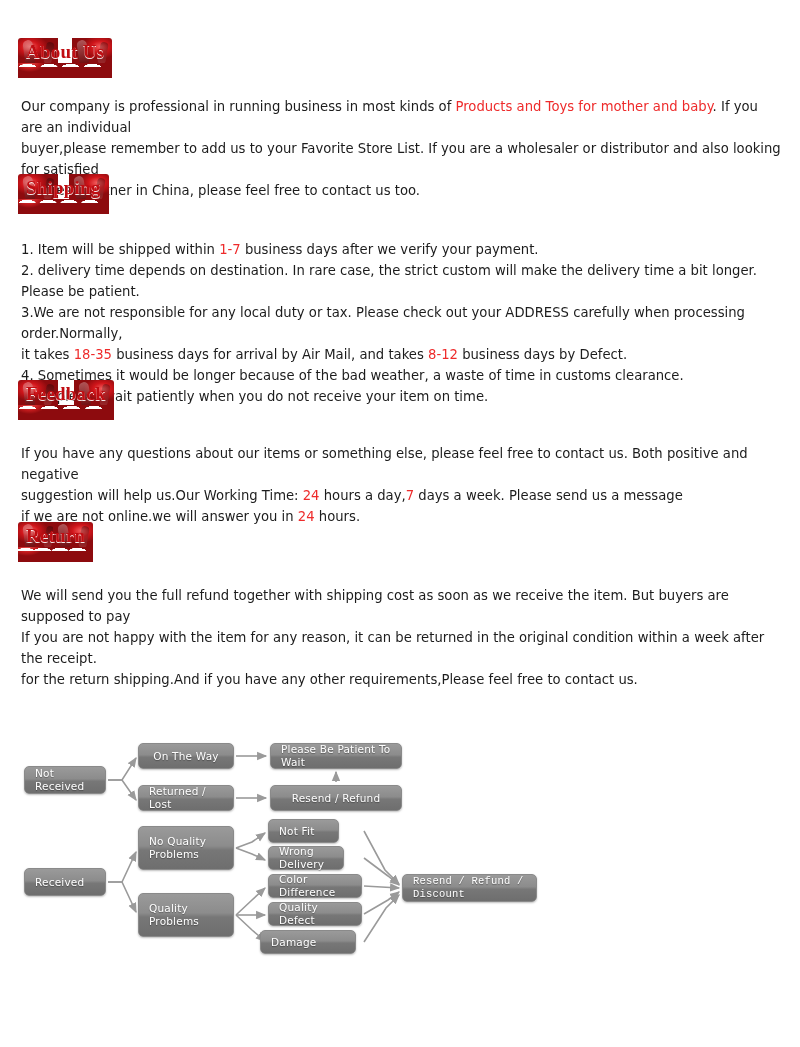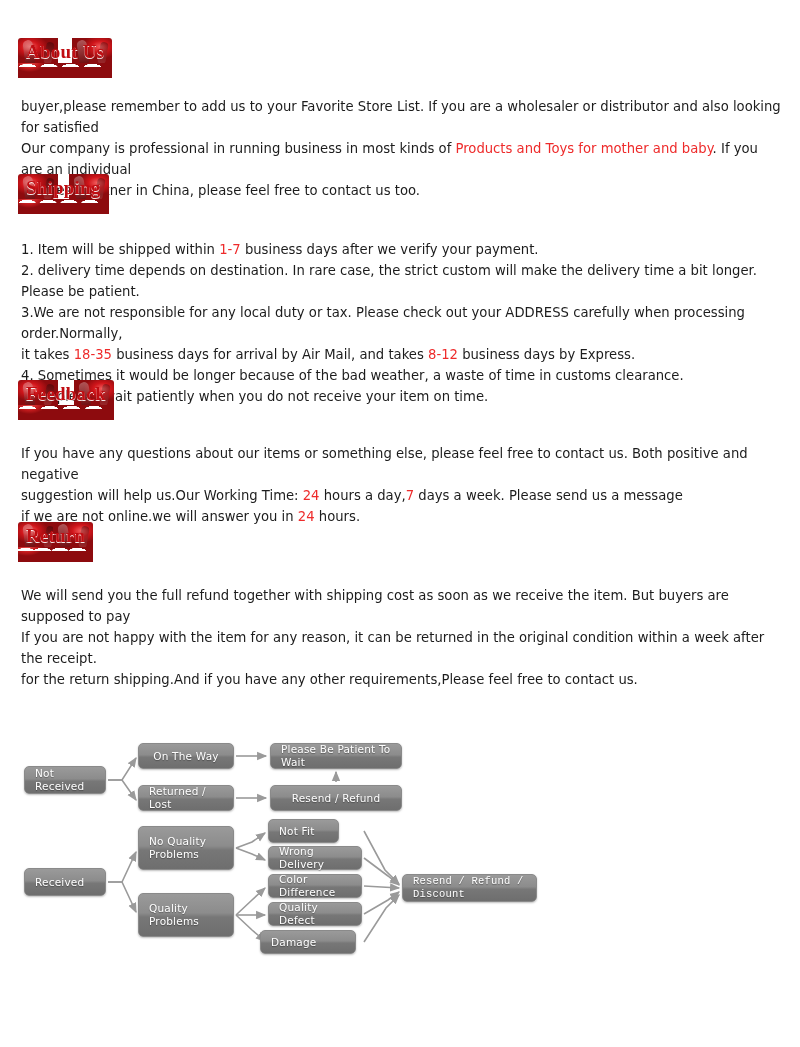--- a/index.html
+++ b/index.html
@@ -161,41 +161,41 @@
     <div class="banner">
       <div class="banner-inner">
         <span class="wing left"></span>
         <span class="wing right"></span>
         <span class="banner-label">About Us</span>
         <span class="banner-skirt"></span>
       </div>
     </div>
     <div style="height:14px"></div>
     <div class="para">
+        <div><span>Our company is professional in running business in most kinds of </span><span class="hl">Products and Toys for mother and baby</span><span>. If you are an individual</span></div>
         <div><span>buyer,please remember to add us to your Favorite Store List. If you are a  wholesaler or distributor and also looking for satisfied</span></div>
-        <div><span>Our company is professional in running business in most kinds of </span><span class="hl">Products and Toys for mother and baby</span><span>. If you are an individual</span></div>
         <div><span>business partner in China, please feel free to contact us too.</span></div>
       </div>
   </div>
 
   <div class="section" style="top:174px;">
     <div class="banner">
       <div class="banner-inner">
         <span class="wing left"></span>
         <span class="wing right"></span>
         <span class="banner-label">Shipping</span>
         <span class="banner-skirt"></span>
       </div>
     </div>
     <div style="height:21px"></div>
     <div class="para">
         <div><span>1. Item will be shipped within </span><span class="hl">1-7</span><span> business days after we verify your payment.</span></div>
         <div><span>2. delivery time depends on destination. In rare case, the strict custom will  make the delivery time a bit longer. Please be patient.</span></div>
         <div><span>3.We are not responsible for any local duty or tax. Please check out your ADDRESS carefully when processing order.Normally,</span></div>
-        <div><span>it takes </span><span class="hl">18-35</span><span> business days for arrival by Air Mail, and takes </span><span class="hl">8-12</span><span> business days by Express.</span></div>
+        <div><span>it takes </span><span class="hl">18-35</span><span> business days for arrival by Air Mail, and takes </span><span class="hl">8-12</span><span> business days by Defect.</span></div>
         <div><span>4. Sometimes it would be longer because of the bad weather, a waste of time in customs clearance.</span></div>
         <div><span>Thus please wait patiently when you do not receive your item on time.</span></div>
       </div>
   </div>
 
   <div class="section" style="top:380px;">
     <div class="banner">
       <div class="banner-inner">
         <span class="wing left"></span>
         <span class="wing right"></span>
@@ -263,21 +263,21 @@
     <div>
       <div class="node" style="left: 24px; top: 36px; width: 82px; height: 28px;">Not Received</div>
       <div class="node center" style="left: 138px; top: 13px; width: 96px; height: 26px;">On The Way</div>
       <div class="node center" style="left: 138px; top: 55px; width: 96px; height: 26px;">Returned / Lost</div>
       <div class="node center" style="left: 270px; top: 13px; width: 132px; height: 26px;">Please Be Patient To Wait</div>
       <div class="node center" style="left: 270px; top: 55px; width: 132px; height: 26px;">Resend / Refund</div>
       <div class="node" style="left: 24px; top: 138px; width: 82px; height: 28px;">Received</div>
       <div class="node" style="left: 138px; top: 96px; width: 96px; height: 44px;">No Quality<br>Problems</div>
       <div class="node" style="left: 138px; top: 163px; width: 96px; height: 44px;">Quality Problems</div>
       <div class="node" style="left: 268px; top: 89px; width: 71px; height: 24px;">Not Fit</div>
-      <div class="node" style="left: 268px; top: 116px; width: 94px; height: 24px;">Wrong Delivery</div>
+      <div class="node" style="left: 268px; top: 116px; width: 76px; height: 24px;">Wrong Delivery</div>
       <div class="node" style="left: 268px; top: 144px; width: 94px; height: 24px;">Color Difference</div>
       <div class="node" style="left: 268px; top: 172px; width: 94px; height: 24px;">Quality Defect</div>
       <div class="node" style="left: 260px; top: 200px; width: 96px; height: 24px;">Damage</div>
       <div class="node center" style="left: 402px; top: 144px; width: 135px; height: 28px; font-family: Liberation Mono, monospace;">Resend / Refund / Discount</div>
     </div>
   </div>
 
 </div>
 
 </body></html>

